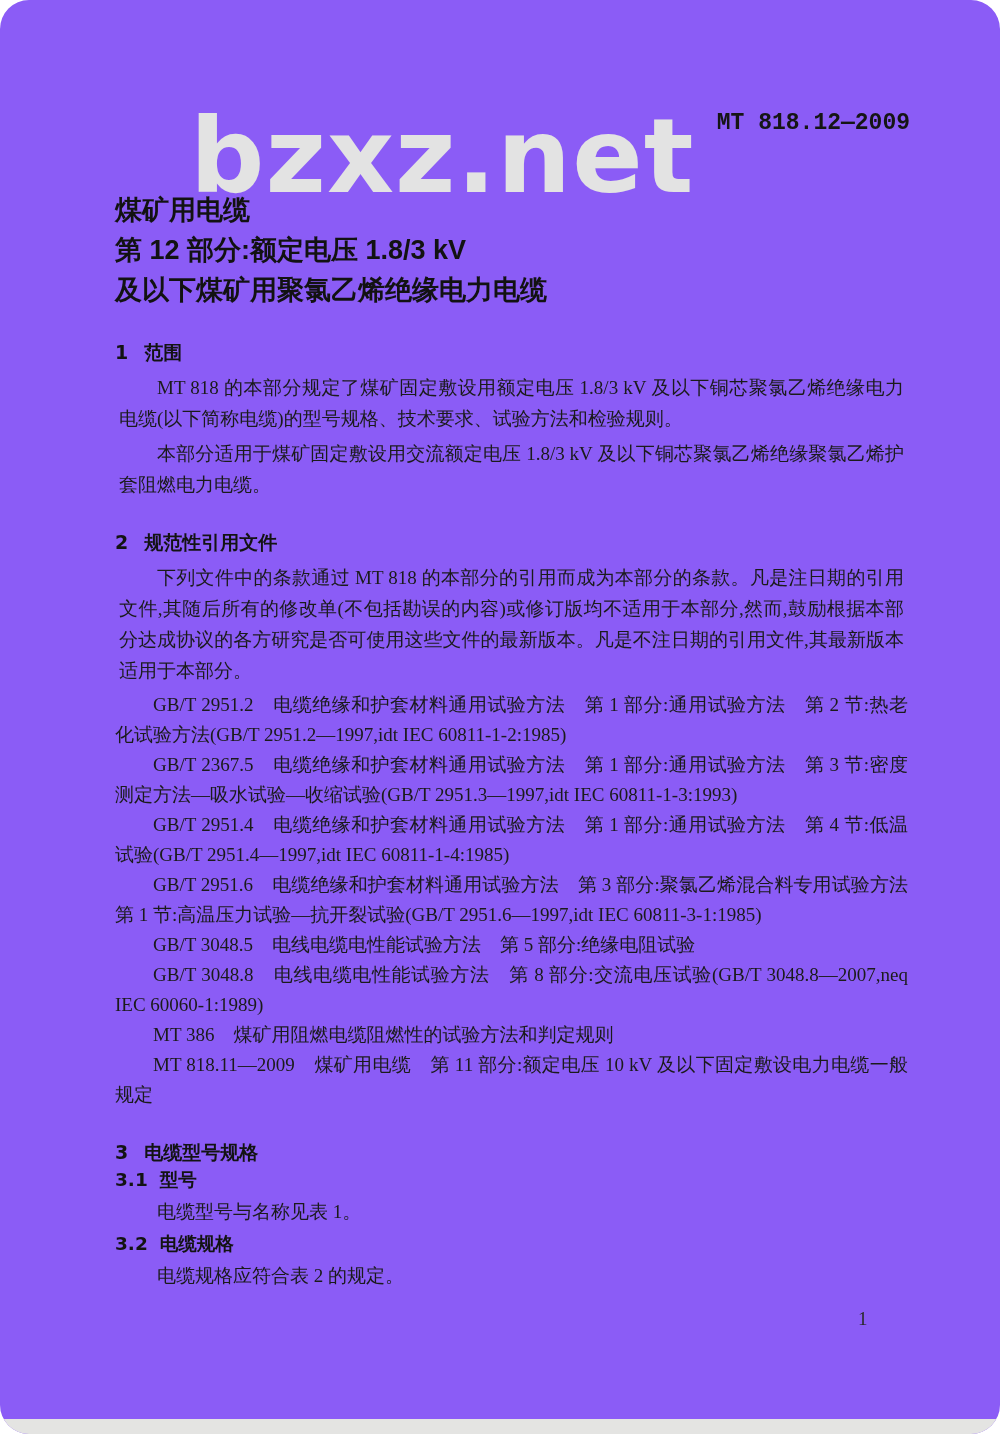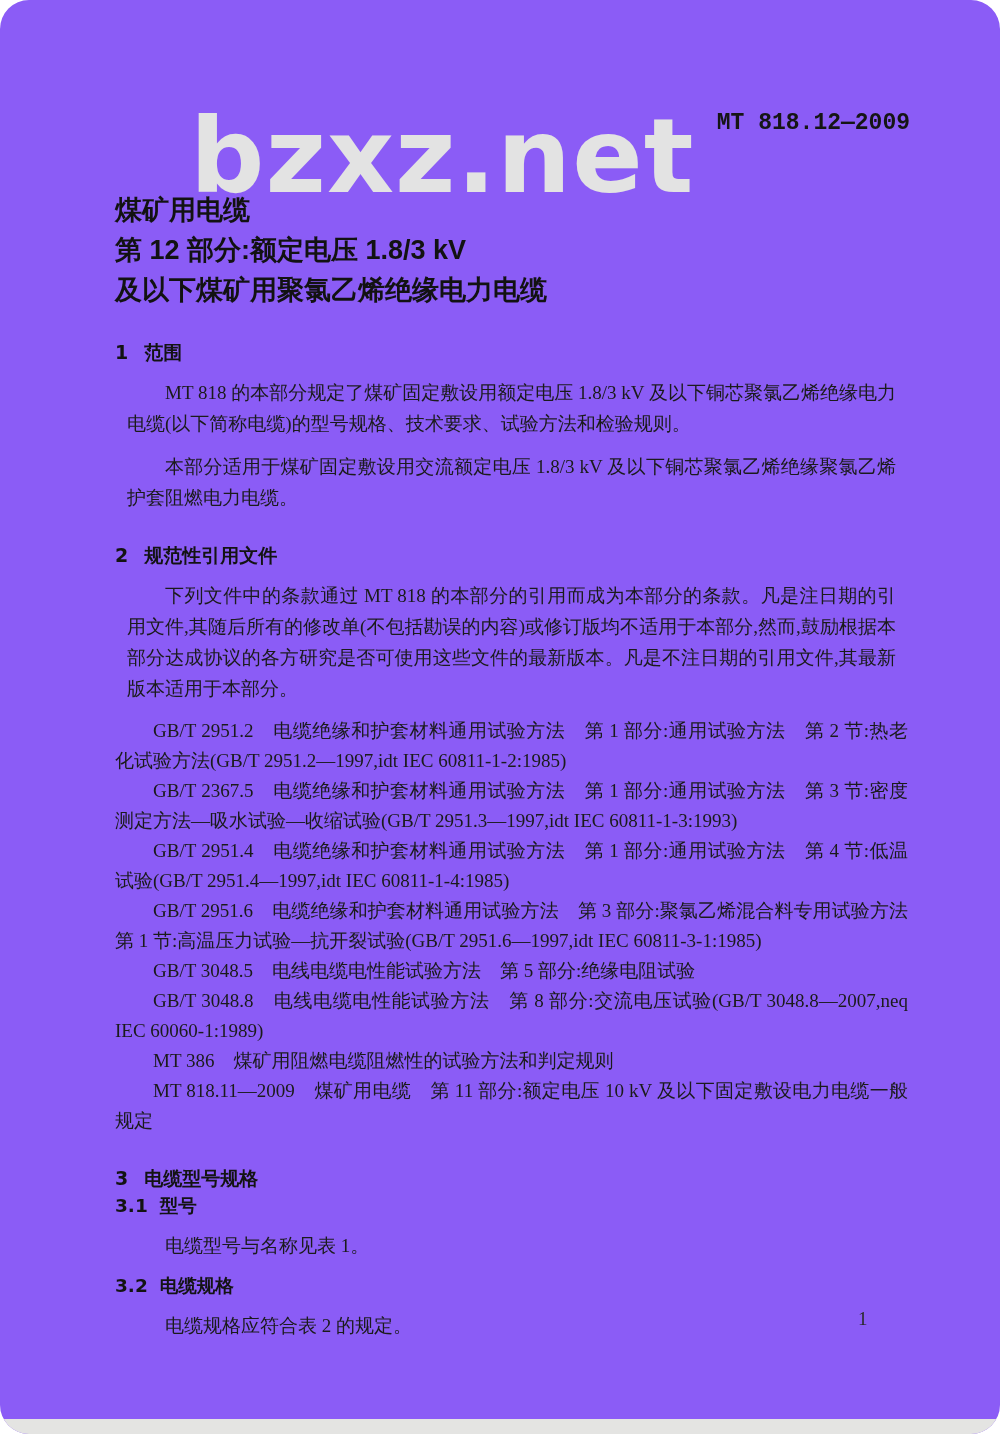--- a/index.html
+++ b/index.html
@@ -74,21 +74,21 @@
     font-size: 18.5px;
     line-height: 25px;
     color: #131313;
   }
   .sub-head .sec-num {
     display: inline-block;
     margin-right: 12px;
   }
   .body-block { margin-top: 7px; }
   p.body-para {
-    margin: 12px;
+    margin: 4px;
     font-size: 19px;
     line-height: 31px;
     text-indent: 2em;
     text-align: justify;
     color: #1b1b1b;
   }
   p.ref-para {
     margin: 0;
     font-size: 19px;
     line-height: 30px;

